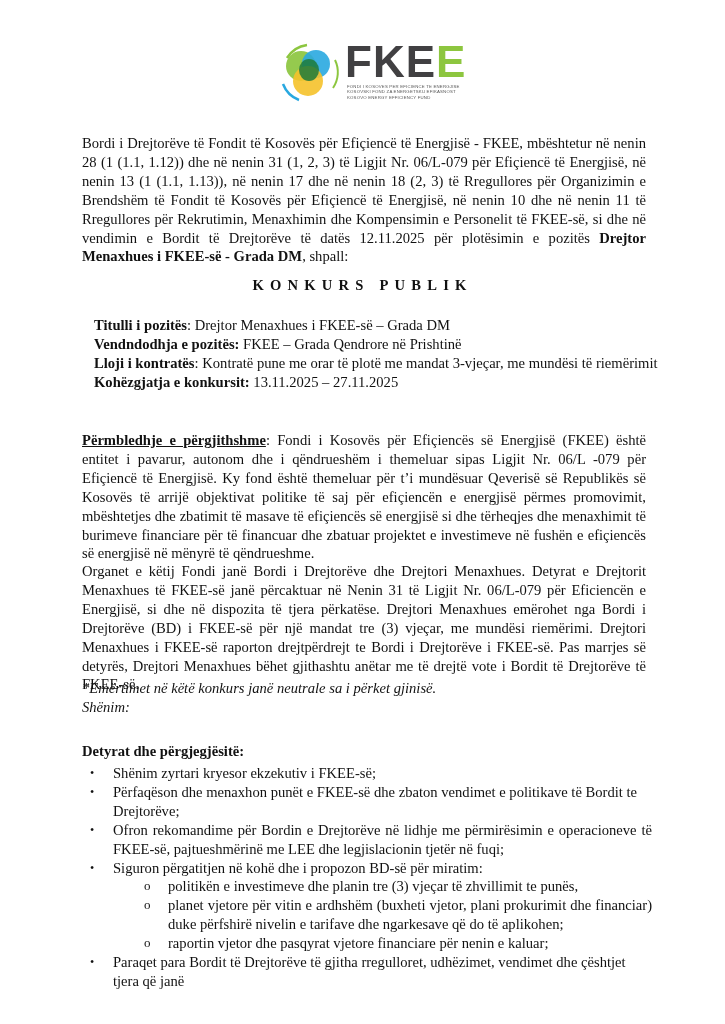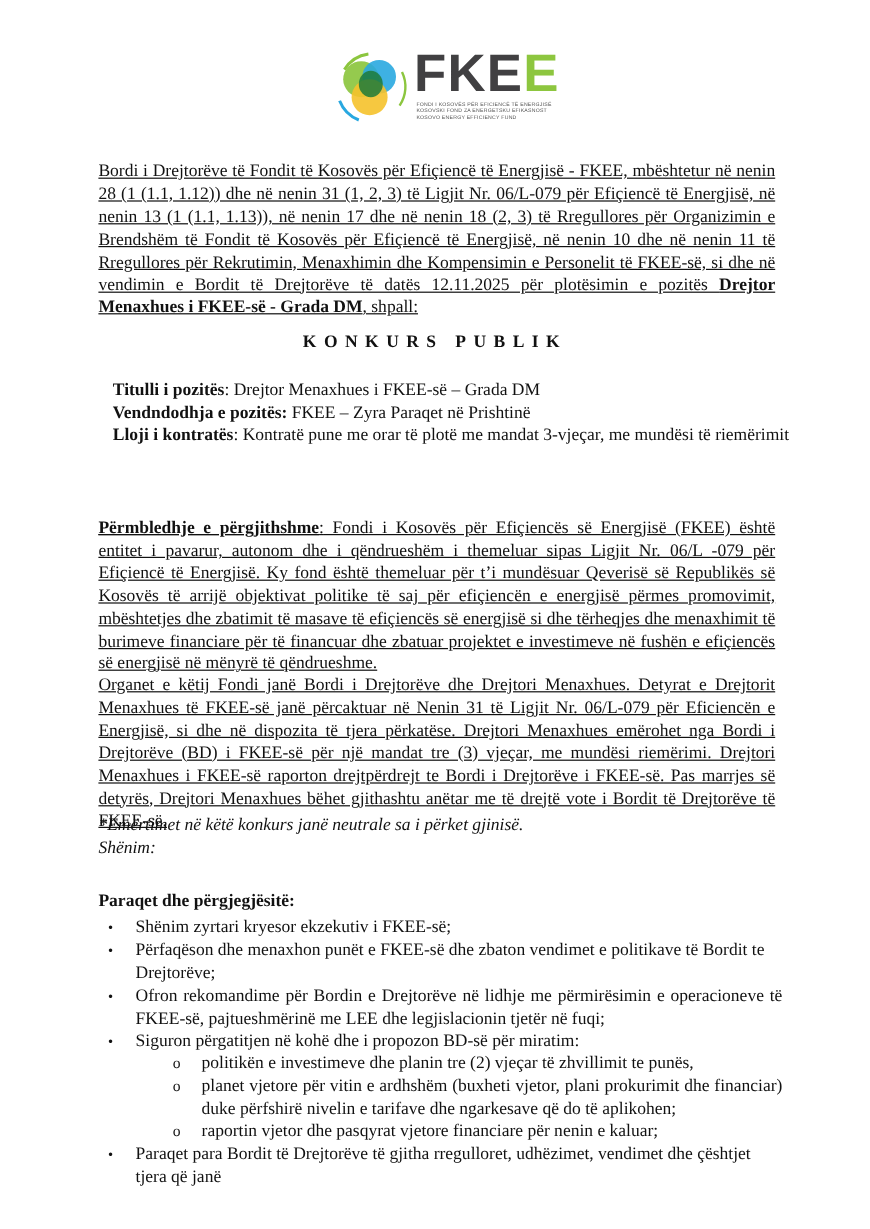--- a/index.html
+++ b/index.html
@@ -121,21 +121,21 @@
     .sub {
       position: relative;
       padding-left: 86px;
     }
     .sub .bullet {
       position: absolute;
       left: 62px;
       top: 0;
       font-size: 13px;
     }
-    p { margin: 0; text-decoration: underline; }
+    p { margin: 0; }
   </style>
 </head>
 <body>
 
 <div class="page">
 
   <div class="logo">
     <svg class="logo-mark" viewBox="0 0 64 64">
       <path d="M10 18 A28 28 0 0 1 30 5" stroke="#8cc63f" stroke-width="2.5" fill="none"></path>
       <path d="M6 44 A28 28 0 0 0 22 60" stroke="#29a8e0" stroke-width="2.5" fill="none"></path>
@@ -152,38 +152,39 @@
       <div>Kosovo Energy Efficiency Fund</div>
     </div>
   </div>
 
   <p class="text justify intro"><span>Bordi i Drejtorëve të Fondit  të  Kosovës për Efiçiencë të Energjisë - FKEE, mbështetur në nenin 28 (1 (1.1, 1.12)) dhe në nenin 31 (1, 2, 3) të Ligjit Nr. 06/L-079 për Efiçiencë të Energjisë, në nenin 13 (1 (1.1, 1.13)), në nenin 17 dhe në nenin 18 (2, 3) të Rregullores për Organizimin e Brendshëm të Fondit të Kosovës për Efiçiencë të Energjisë, në nenin 10 dhe në nenin 11 të Rregullores për Rekrutimin, Menaxhimin dhe Kompensimin e Personelit të FKEE-së, si dhe në vendimin e Bordit të Drejtorëve të datës 12.11.2025 për plotësimin e pozitës </span><b>Drejtor Menaxhues i FKEE-së - Grada DM</b><span>, shpall:</span></p>
 
   <div class="title">KONKURS PUBLIK</div>
 
   <div class="info">
     <div><b>Titulli i pozitës</b><span>: </span><span>Drejtor Menaxhues i FKEE-së – Grada DM</span></div>
-    <div><b>Vendndodhja e pozitës:</b><span> </span><span>FKEE – Zyra Paraqet në Prishtinë</span></div>
+    <div><b>Vendndodhja e pozitës:</b><span> </span><span>FKEE – Grada Qendrore në Prishtinë</span></div>
     <div><b>Lloji i kontratës</b><span>: </span><span>Kontratë pune me orar të plotë me mandat 3-vjeçar, me mundësi  të riemërimit</span></div>
+    <div><b>Kohëzgjatja e konkursit:</b><span> </span><span>13.11.2025 – 27.11.2025</span></div>
   </div>
 
   <p class="text justify summary"><span class="lead">Përmbledhje e përgjithshme</span><span>:</span><span> Fondi i Kosovës për Efiçiencës së Energjisë (FKEE) është entitet i pavarur, autonom dhe i qëndrueshëm i themeluar sipas Ligjit Nr. 06/L -079 për Efiçiencë të Energjisë. Ky fond është themeluar për t’i mundësuar Qeverisë së Republikës së Kosovës të arrijë objektivat politike të saj për efiçiencën e energjisë përmes promovimit, mbështetjes dhe zbatimit të masave të efiçiencës së energjisë si dhe tërheqjes dhe menaxhimit të burimeve financiare për të financuar dhe zbatuar projektet e investimeve në fushën e efiçiencës së energjisë në mënyrë të qëndrueshme.</span></p>
 
   <p class="text justify organs">Organet e këtij Fondi janë Bordi i Drejtorëve dhe Drejtori Menaxhues. Detyrat e Drejtorit Menaxhues të FKEE-së janë përcaktuar në Nenin 31 të Ligjit Nr. 06/L-079 për Eficiencën e Energjisë, si dhe në dispozita të tjera përkatëse. Drejtori Menaxhues emërohet nga Bordi i Drejtorëve (BD) i FKEE-së për një mandat tre (3) vjeçar, me mundësi riemërimi. Drejtori Menaxhues i FKEE-së raporton drejtpërdrejt te Bordi i Drejtorëve i FKEE-së. Pas marrjes së detyrës, Drejtori Menaxhues bëhet gjithashtu anëtar me të drejtë vote i Bordit të Drejtorëve të FKEE-së.</p>
 
   <div class="text note">
     <div>*Emërtimet në këtë konkurs janë neutrale sa i përket gjinisë.</div>
     <div>Shënim:</div>
   </div>
 
-  <div class="duties-head">Paraqet dhe përgjegjësitë:</div>
+  <div class="duties-head">Detyrat dhe përgjegjësitë:</div>
   <div class="duties">
     <div class="li"><span class="bullet">•</span><span>Shënim zyrtari kryesor ekzekutiv i FKEE-së;</span></div>
     <div class="li"><span class="bullet">•</span><span>Përfaqëson dhe menaxhon punët e FKEE-së dhe zbaton vendimet e politikave të Bordit te Drejtorëve;</span></div>
     <div class="li justify"><span class="bullet">•</span><span>Ofron rekomandime për Bordin e Drejtorëve në lidhje me përmirësimin e operacioneve të FKEE-së, pajtueshmërinë me LEE dhe legjislacionin tjetër në fuqi;</span></div>
     <div class="li"><span class="bullet">•</span><span>Siguron përgatitjen në kohë dhe i propozon BD-së për miratim:</span></div>
-    <div class="sub"><span class="bullet">o</span><span>politikën e investimeve dhe planin tre (2) vjeçar të zhvillimit te punës,</span></div>
+    <div class="sub"><span class="bullet">o</span><span>politikën e investimeve dhe planin tre (3) vjeçar të zhvillimit te punës,</span></div>
     <div class="sub justify" style="text-align: justify; text-align-last: left;"><span class="bullet">o</span><span>planet vjetore për vitin e ardhshëm (buxheti vjetor, plani prokurimit dhe financiar) duke përfshirë nivelin e tarifave dhe ngarkesave që do të aplikohen;</span></div>
     <div class="sub"><span class="bullet">o</span><span>raportin vjetor dhe pasqyrat vjetore financiare për nenin e kaluar;</span></div>
     <div class="li"><span class="bullet">•</span><span>Paraqet para Bordit të Drejtorëve të gjitha rregulloret, udhëzimet, vendimet dhe çështjet tjera që janë</span></div>
   </div>
 
 </div>
 
 </body></html>

